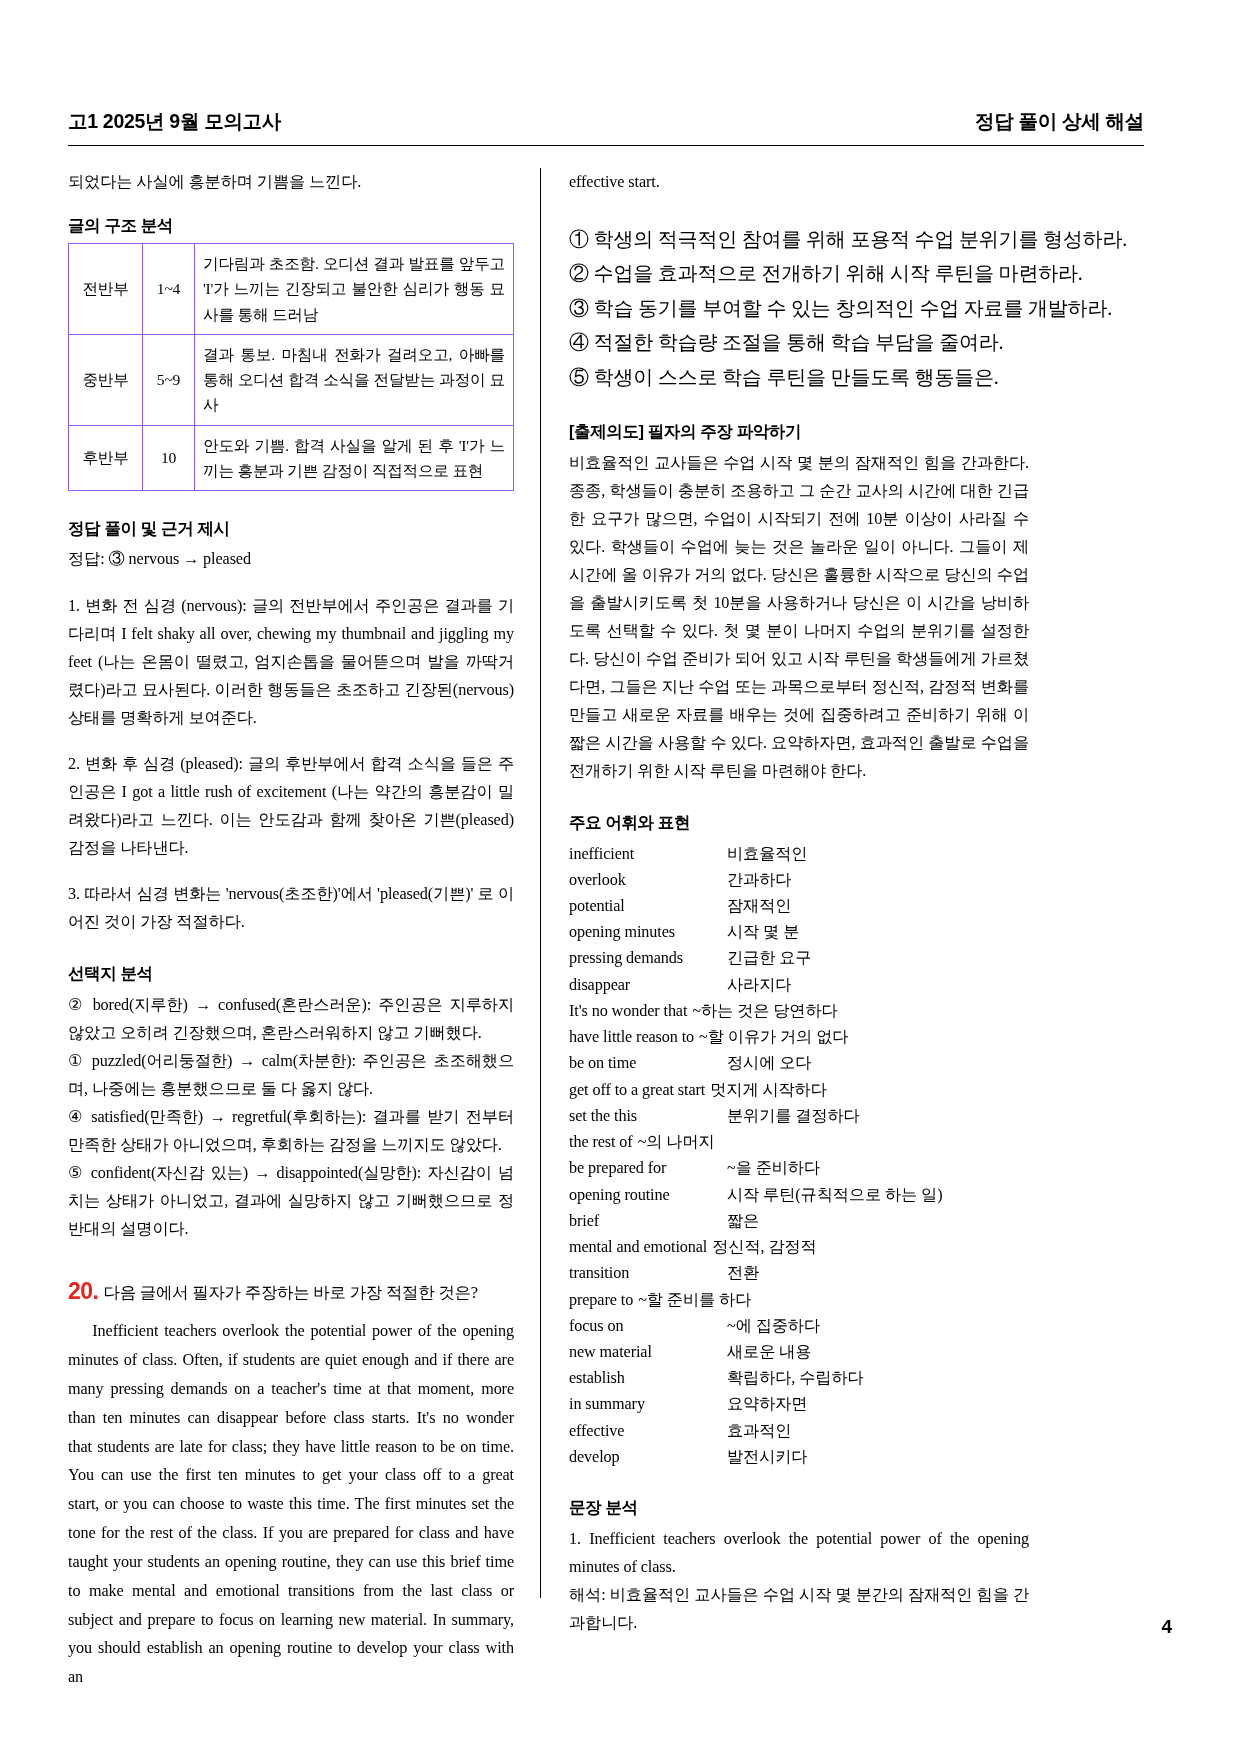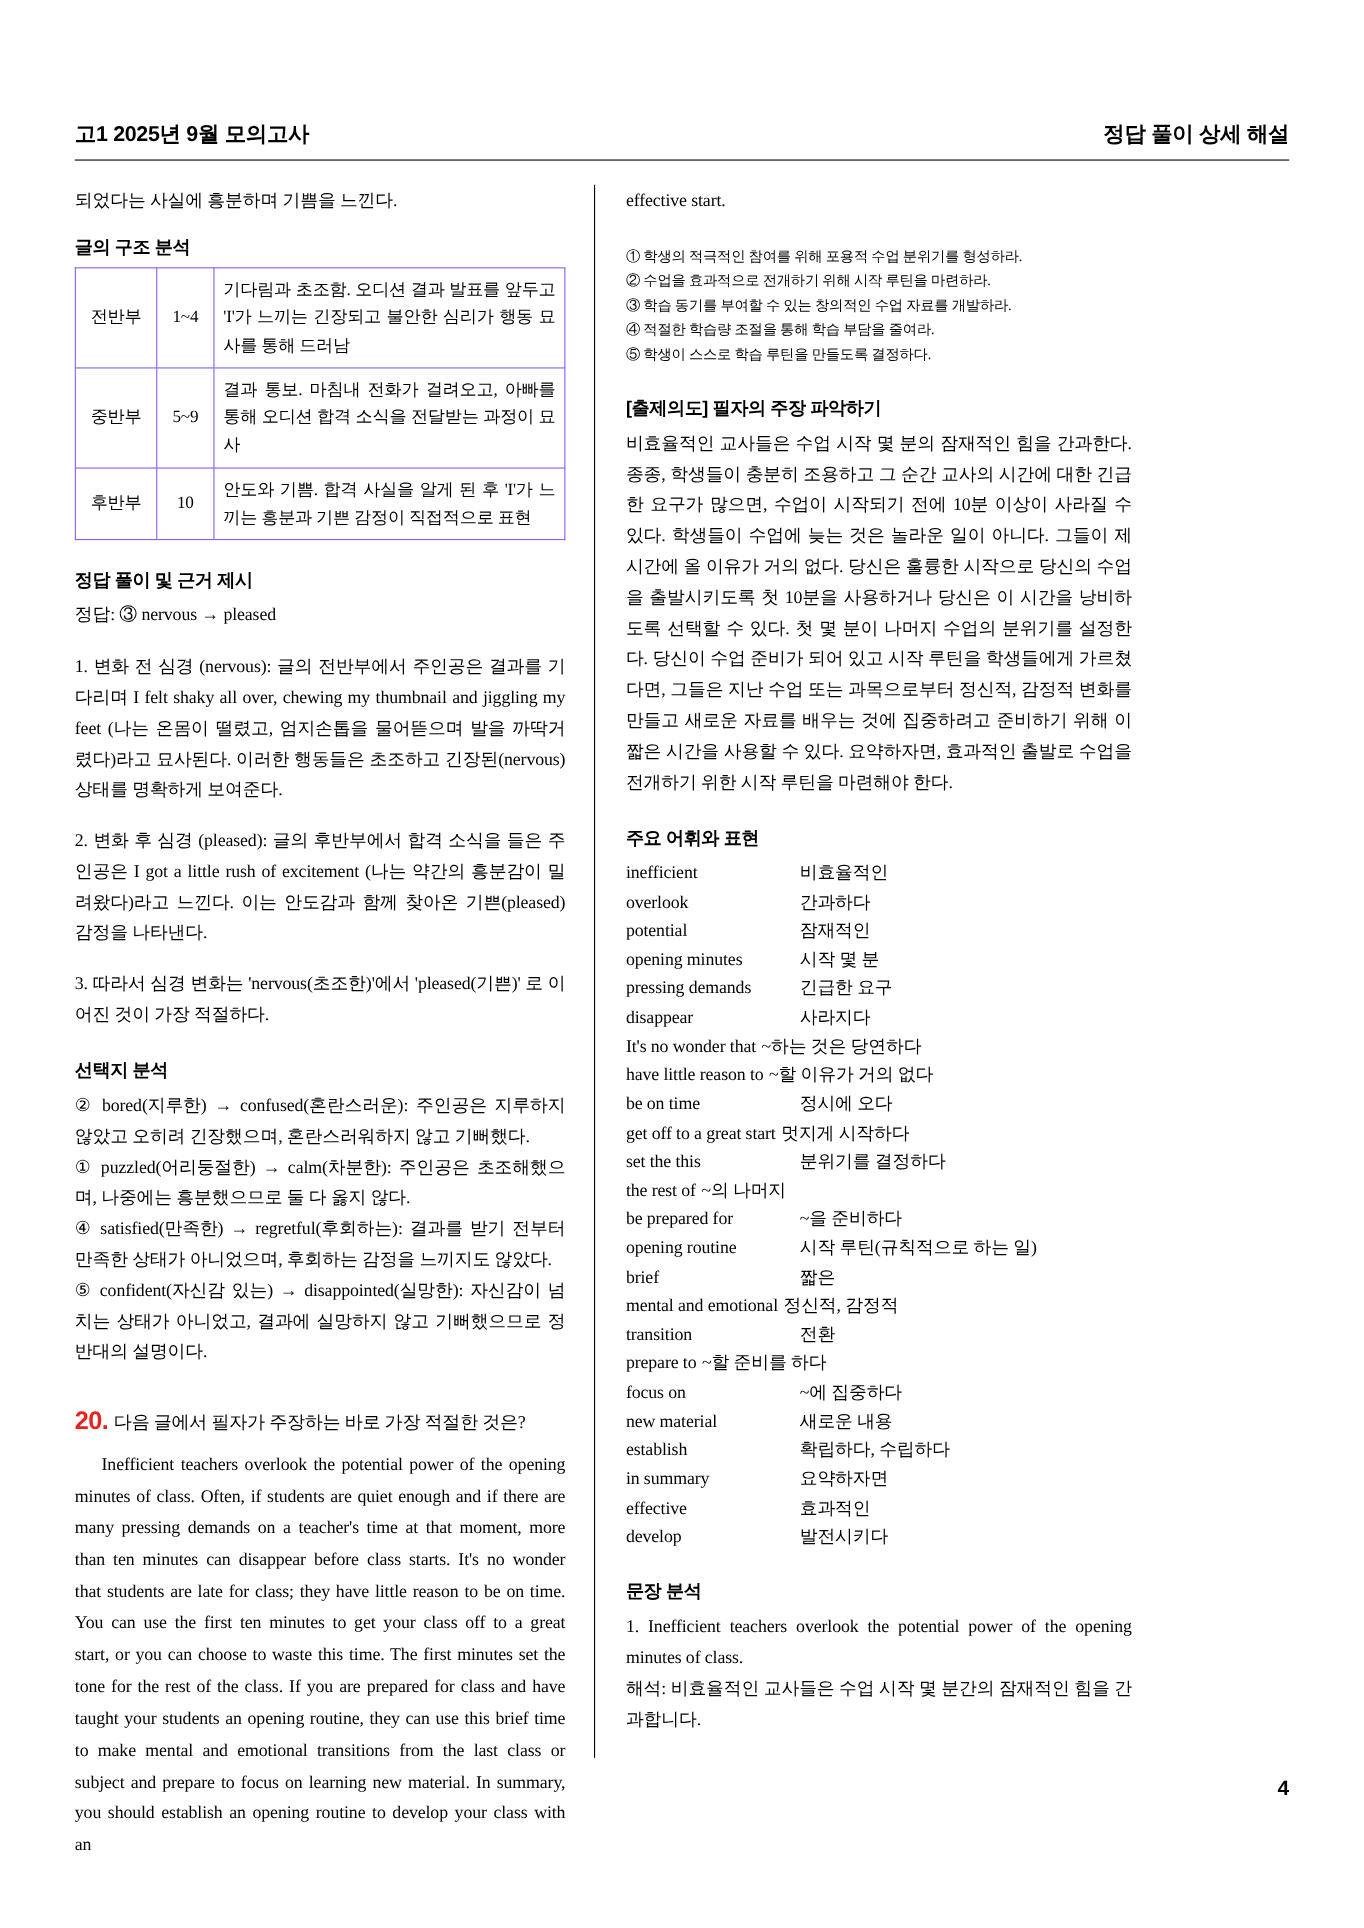--- a/index.html
+++ b/index.html
@@ -9,21 +9,21 @@
     height: 1753px;
     background: #ffffff;
     font-family: "Liberation Serif", "DejaVu Serif", serif;
     color: #000000;
   }
 
   .page {
     position: relative;
     width: 1240px;
     height: 1696px;
-    padding: 108px 68px 0 68px;
+    padding: 108px 96px 0 68px;
   }
 
   
   .header {
     display: flex;
     justify-content: space-between;
     align-items: flex-end;
     font-family: "Liberation Sans", "DejaVu Sans", sans-serif;
     font-weight: bold;
     font-size: 19.5px;
@@ -119,21 +119,21 @@
     margin-top: 7px;
     font-size: 16.2px;
     line-height: 1.78;
     text-align: justify;
     text-indent: 1.5em;
     word-spacing: 0.06em;
   }
 
   
   .choice {
-    font-size: 13px;
+    font-size: 20px;
     line-height: 1.72;
     letter-spacing: -0.2px;
     white-space: nowrap;
   }
 
   
   .vocab-row {
     display: flex;
     font-size: 16.2px;
     line-height: 1.62;
@@ -230,21 +230,21 @@
     <div class="col col-right">
 
       <p>effective start.</p>
 
       <div class="gap-lg"></div>
 
       <div class="choice">① 학생의 적극적인 참여를 위해 포용적 수업 분위기를 형성하라.</div>
       <div class="choice">② 수업을 효과적으로 전개하기 위해 시작 루틴을 마련하라.</div>
       <div class="choice">③ 학습 동기를 부여할 수 있는 창의적인 수업 자료를 개발하라.</div>
       <div class="choice">④ 적절한 학습량 조절을 통해 학습 부담을 줄여라.</div>
-      <div class="choice">⑤ 학생이 스스로 학습 루틴을 만들도록 결정하다.</div>
+      <div class="choice">⑤ 학생이 스스로 학습 루틴을 만들도록 행동들은.</div>
 
       <div class="gap-lg"></div>
 
       <div class="sec-title">[출제의도] 필자의 주장 파악하기</div>
       <p>비효율적인 교사들은 수업 시작 몇 분의 잠재적인 힘을 간과한다. 종종, 학생들이 충분히 조용하고 그 순간 교사의 시간에 대한 긴급한 요구가 많으면, 수업이 시작되기 전에 10분 이상이 사라질 수 있다. 학생들이 수업에 늦는 것은 놀라운 일이 아니다. 그들이 제시간에 올 이유가 거의 없다. 당신은 훌륭한 시작으로 당신의 수업을 출발시키도록 첫 10분을 사용하거나 당신은 이 시간을 낭비하도록 선택할 수 있다. 첫 몇 분이 나머지 수업의 분위기를 설정한다. 당신이 수업 준비가 되어 있고 시작 루틴을 학생들에게 가르쳤다면, 그들은 지난 수업 또는 과목으로부터 정신적, 감정적 변화를 만들고 새로운 자료를 배우는 것에 집중하려고 준비하기 위해 이 짧은 시간을 사용할 수 있다. 요약하자면, 효과적인 출발로 수업을 전개하기 위한 시작 루틴을 마련해야 한다.</p>
 
       <div class="gap-lg"></div>
 
       <div class="sec-title">주요 어휘와 표현</div>
 

